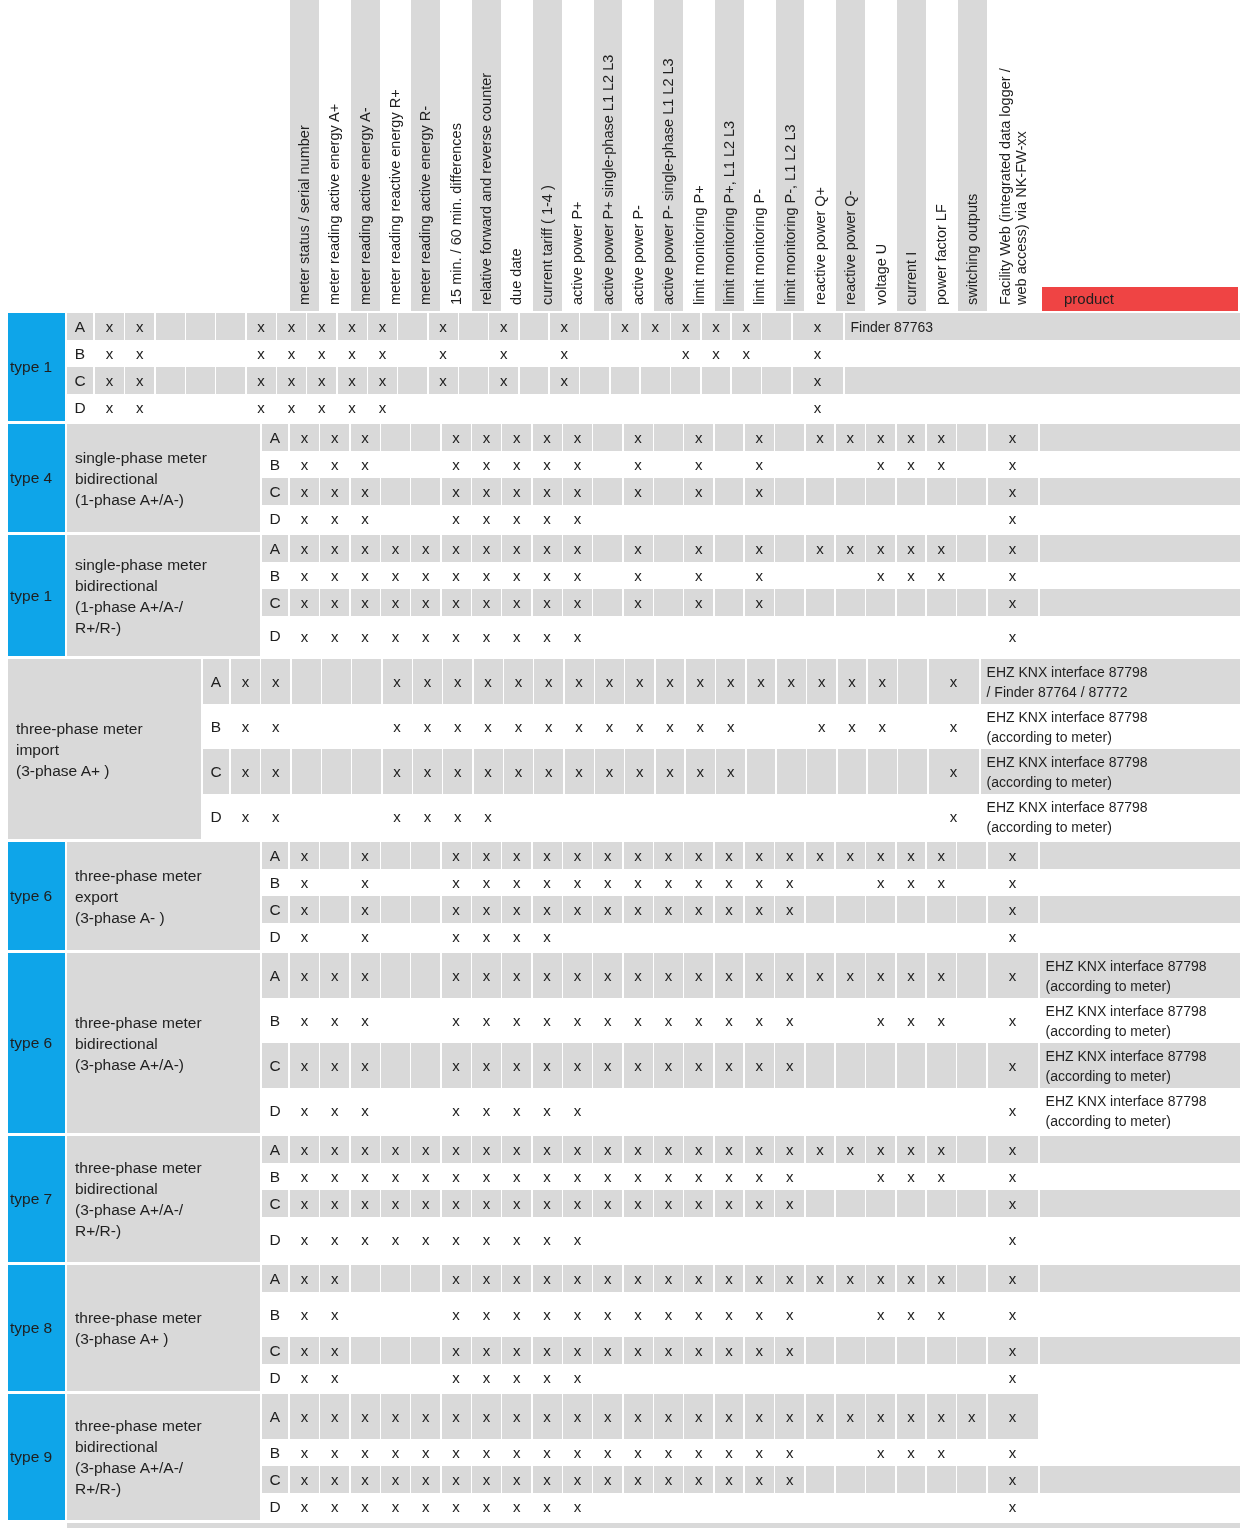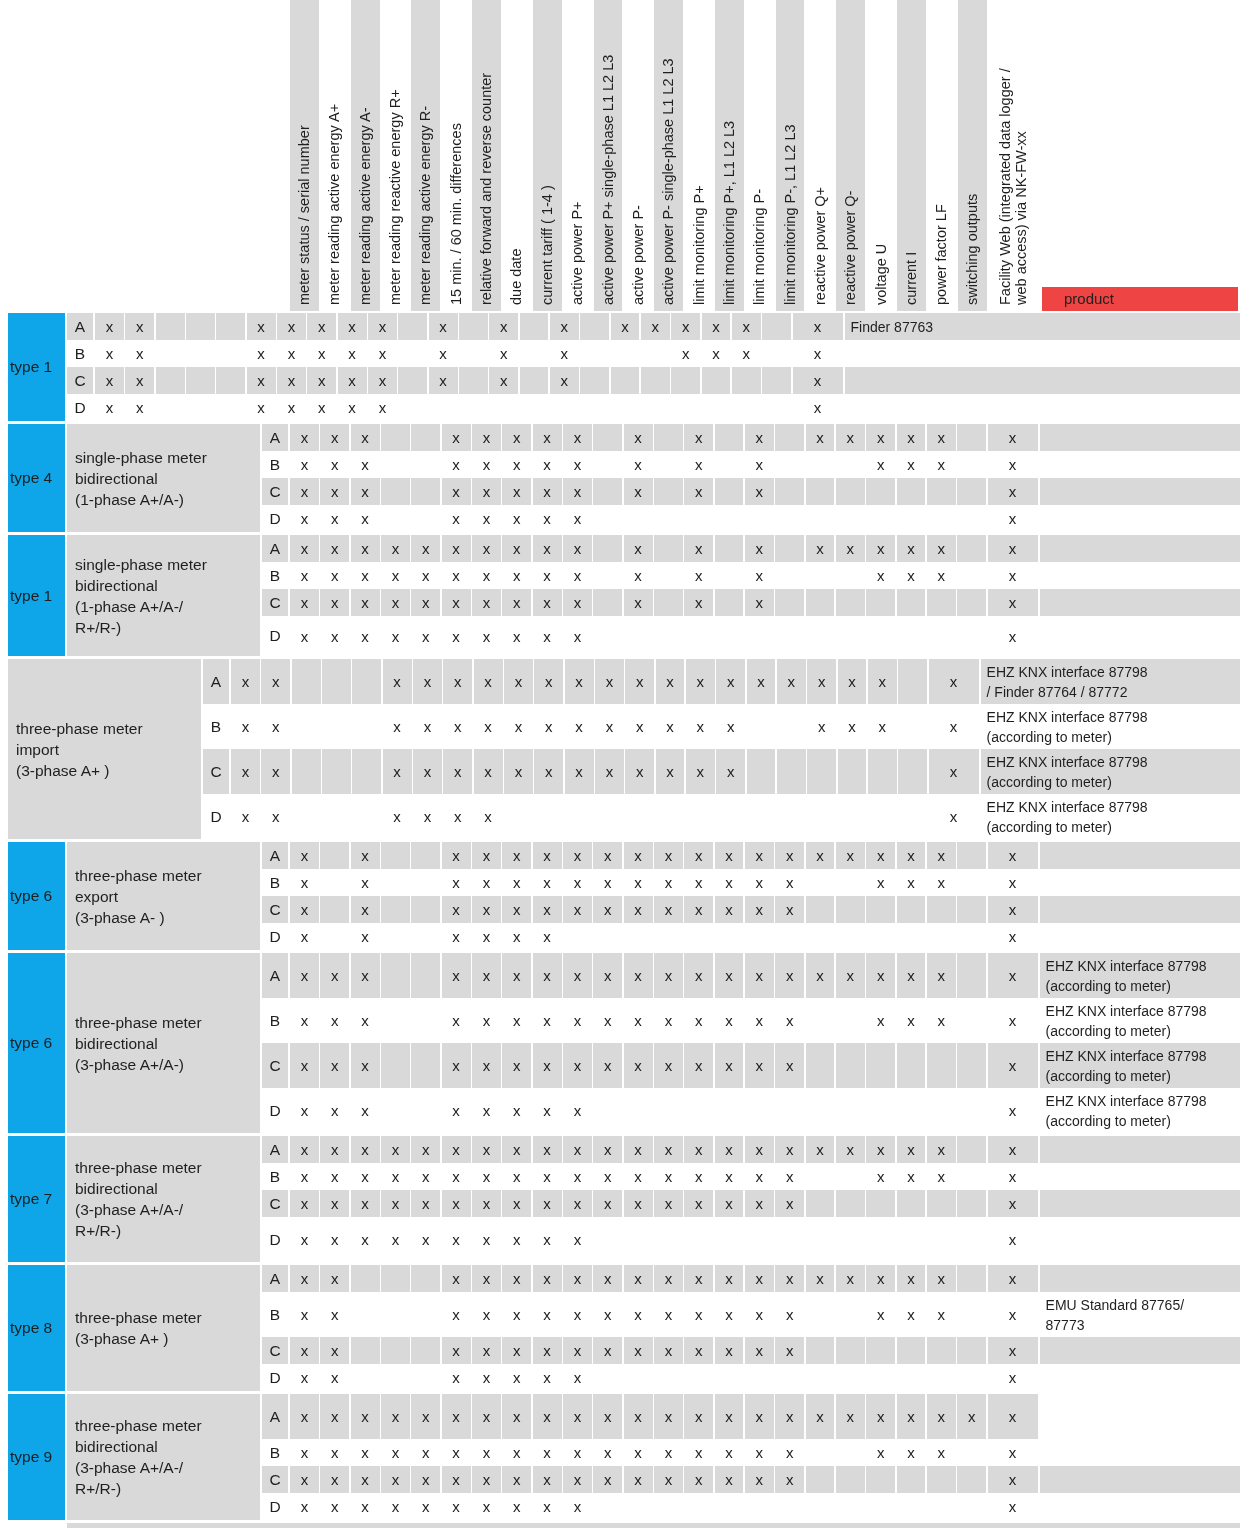--- a/index.html
+++ b/index.html
@@ -1026,22 +1026,20 @@
           <div class="cell">x</div>
           <div class="cell">x</div>
           <div class="cell">x</div>
           <div class="cell"></div>
           <div class="cell"></div>
           <div class="cell">x</div>
           <div class="cell">x</div>
           <div class="cell">x</div>
           <div class="cell"></div>
           <div class="cell facweb">x</div>
-          <div class="prodcell">EMU Standard 87765/
-87773</div>
         </div>
         <div class="row" style="height: 27px;">
           <div class="lettercell gray">C</div>
           <div class="cell gray">x</div>
           <div class="cell gray">x</div>
           <div class="cell gray"></div>
           <div class="cell gray"></div>
           <div class="cell gray"></div>
           <div class="cell gray">x</div>
           <div class="cell gray">x</div>

